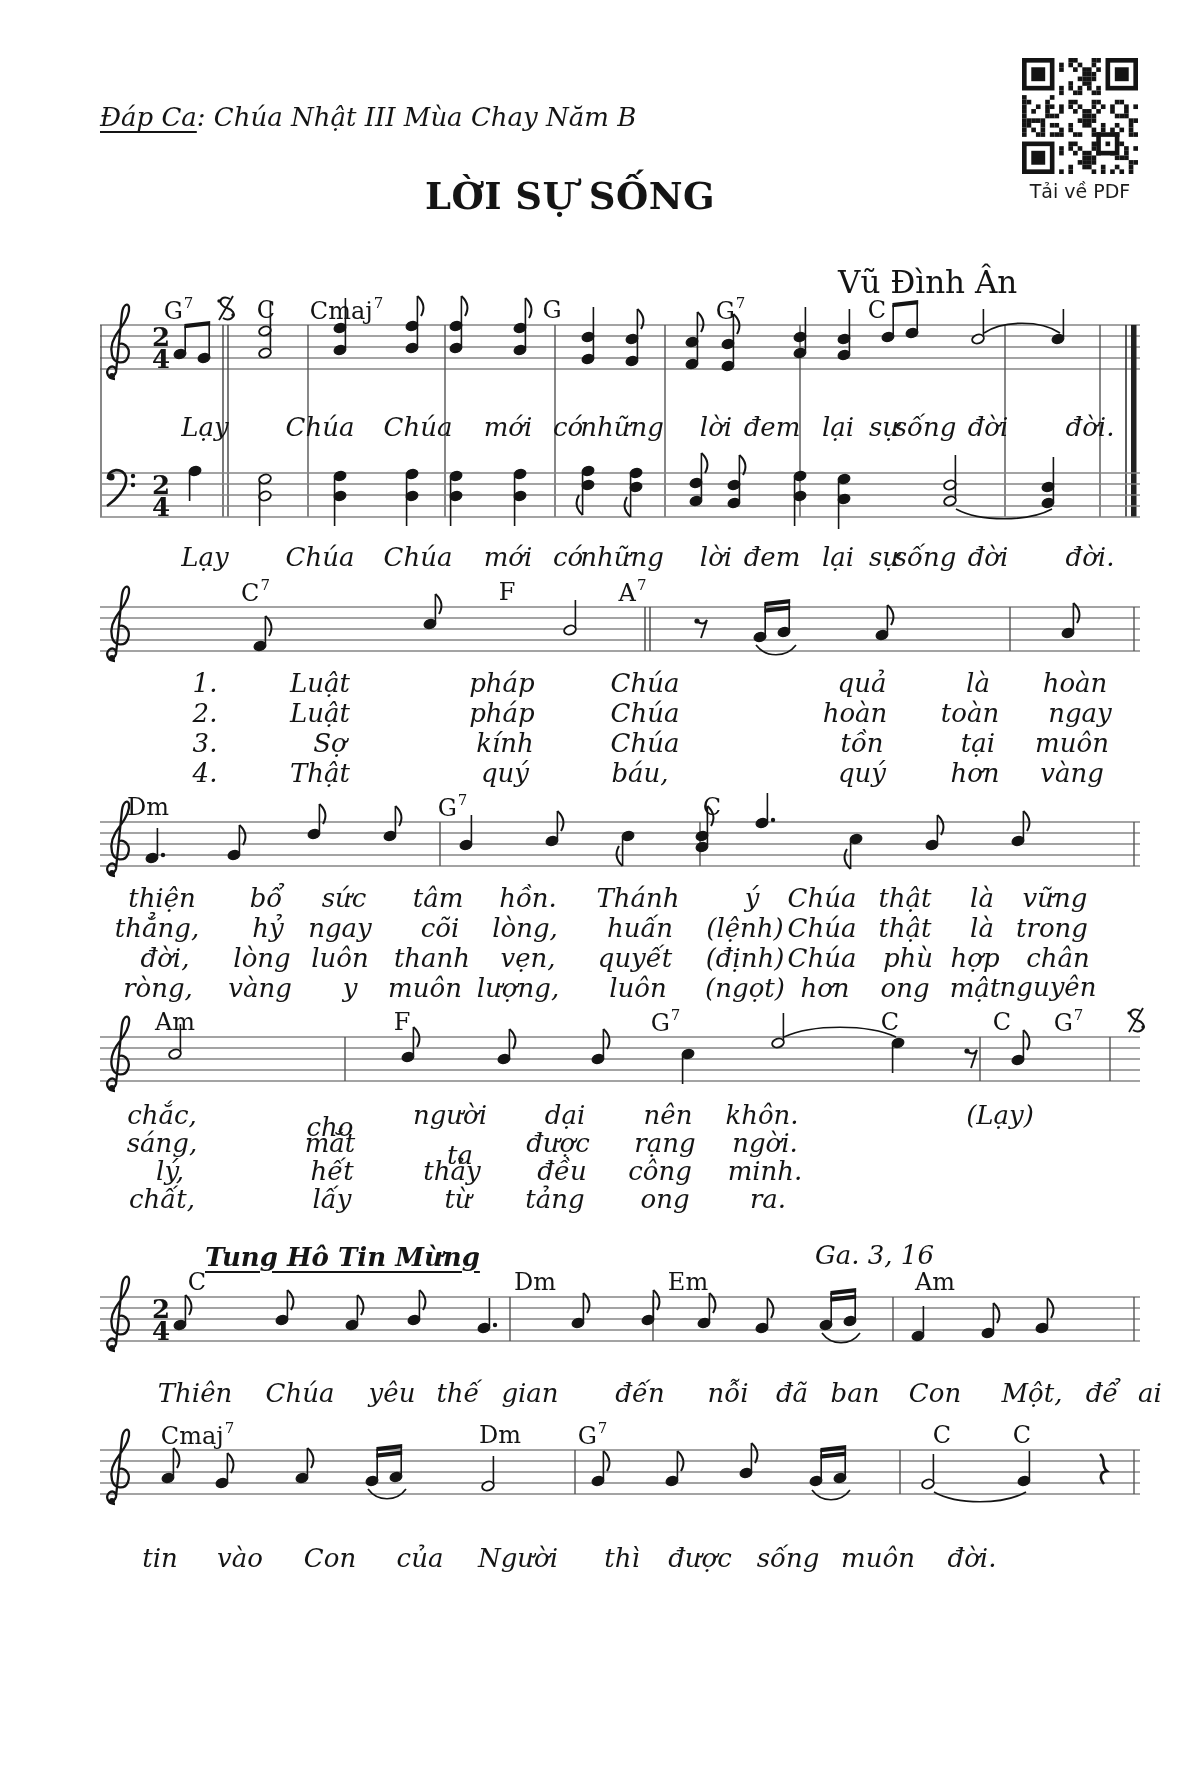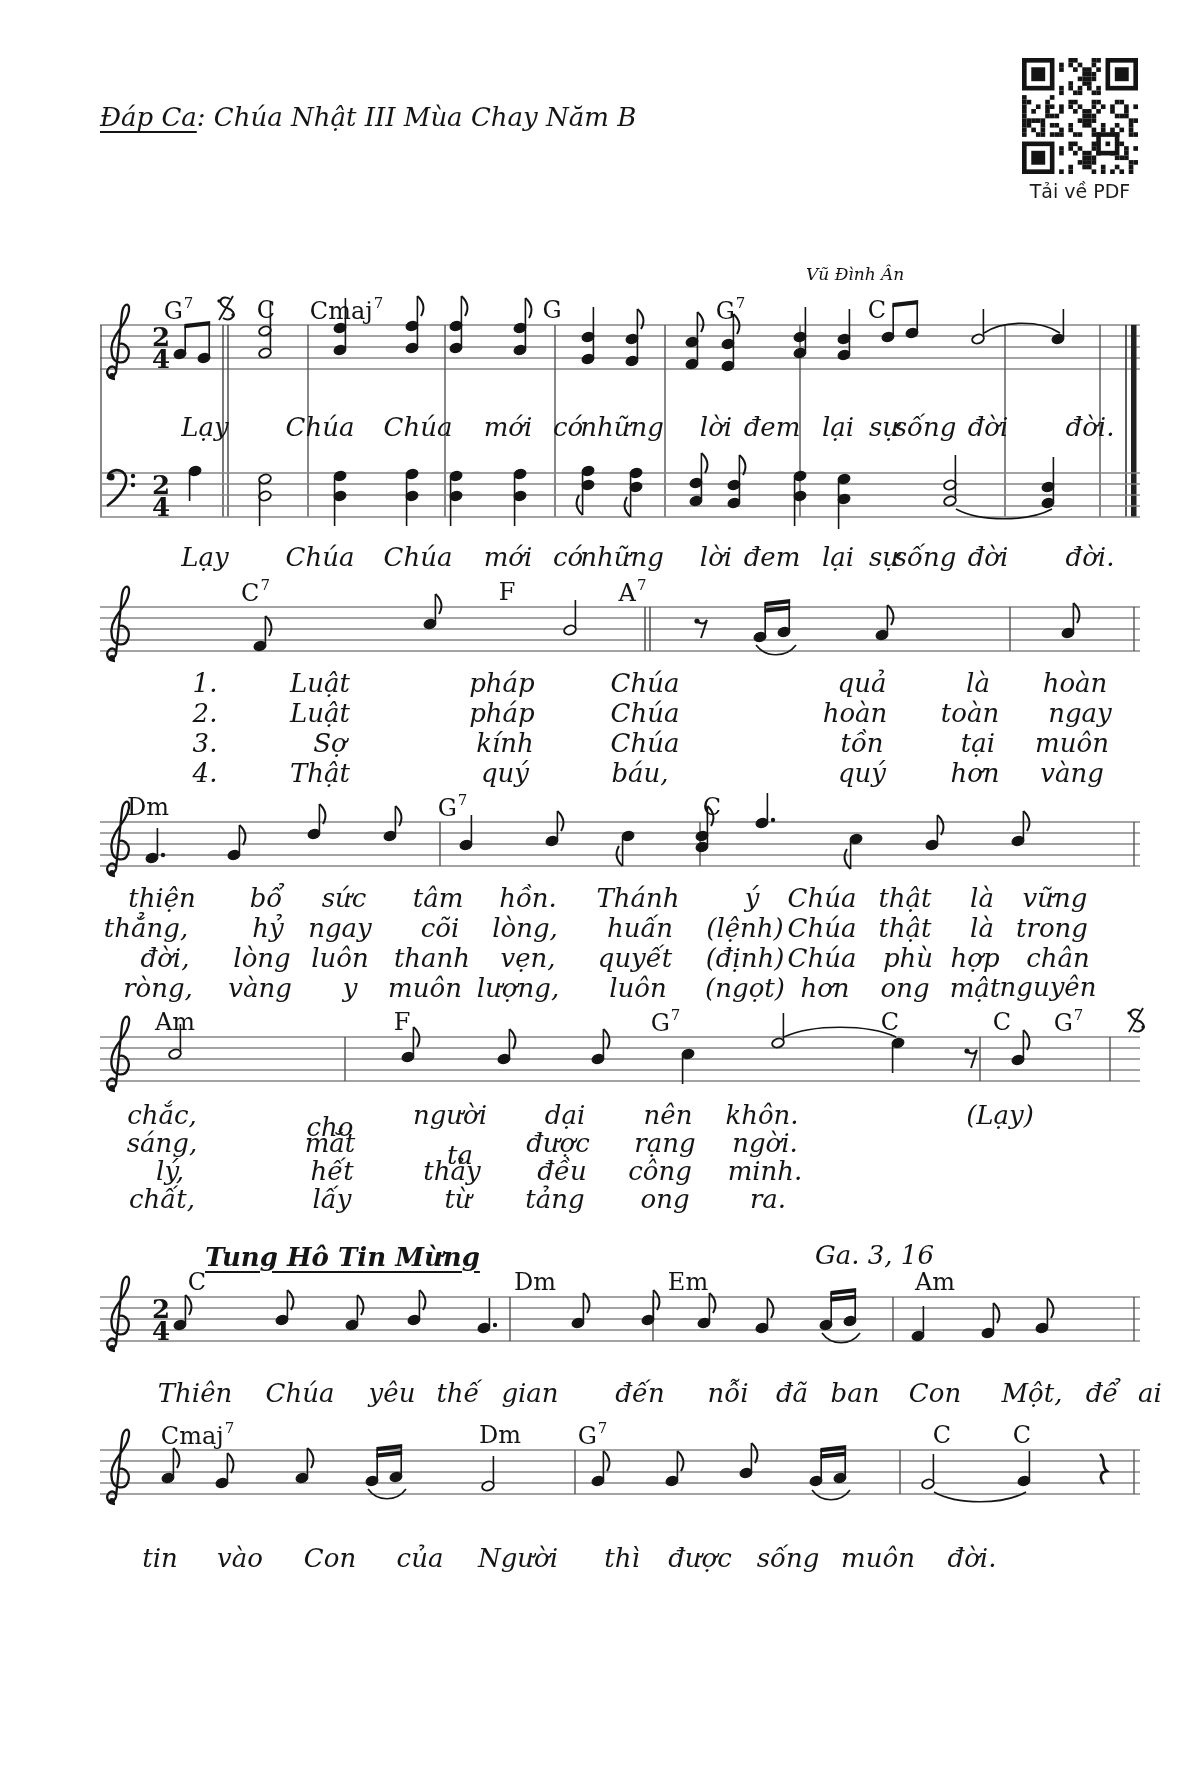--- a/index.html
+++ b/index.html
@@ -4,21 +4,21 @@
 <style>
   html,body{margin:0;padding:0;background:#e8e8e8;}
   .page{position:relative;width:1200px;height:1781px;background:#ffffff;margin:0 auto;
         font-family:"DejaVu Serif",serif;color:#141414;overflow:hidden;}
   .hdr{position:absolute;left:100px;top:102px;font-style:italic;font-size:26px;white-space:nowrap;}
   .hdr .u{text-decoration:underline;text-underline-offset:5px;}
   .title{position:absolute;left:0;top:174px;width:1140px;text-align:center;
          font-weight:bold;font-size:37px;letter-spacing:0.5px;}
   .subtitle{position:absolute;left:0;top:244px;width:1140px;text-align:center;
             font-style:italic;font-size:25px;}
-  .composer{position:absolute;left:806px;top:264px;font-style:italic;font-size:17px;white-space:nowrap;}
+  .composer{position:absolute;left:838px;top:264px;font-size:31px;white-space:nowrap;}
   .accl-head{position:absolute;left:205px;top:1242px;font-style:italic;font-weight:600;font-size:26px;
              text-decoration:underline;text-underline-offset:5px;white-space:nowrap;}
   .accl-ref{position:absolute;left:815px;top:1240px;font-style:italic;font-size:26px;white-space:nowrap;}
   .footer{position:absolute;left:20px;top:1730px;width:1160px;text-align:center;
           font-family:"DejaVu Sans",sans-serif;font-size:20px;color:#3a3a3a;white-space:nowrap;}
   .qr{position:absolute;left:1022px;top:58px;width:116px;height:116px;}
   .qr-cap{position:absolute;left:1014px;top:180px;width:132px;text-align:center;
           font-family:"DejaVu Sans",sans-serif;font-size:19px;color:#1c1c1c;}
   .chord{position:absolute;transform:translateX(-50%);font-size:24px;white-space:nowrap;
          font-family:"DejaVu Serif",serif;}
@@ -213,20 +213,21 @@
         <rect x="0" y="83.52" width="32.48" height="32.48" fill="#141414"></rect>
         <rect x="4.64" y="88.16" width="23.2" height="23.2" fill="#fff"></rect>
         <rect x="9.28" y="92.8" width="13.919999999999998" height="13.919999999999998" fill="#141414"></rect>
         <rect x="74.24" y="74.24" width="23.2" height="23.2" fill="#141414"></rect>
         <rect x="78.88" y="78.88" width="13.919999999999998" height="13.919999999999998" fill="#fff"></rect>
         <rect x="83.52" y="83.52" width="4.64" height="4.64" fill="#141414"></rect>
       </svg>
   </div>
   <div class="qr-cap">Tải về PDF</div>
 
+  <div class="title">LỜI SỰ SỐNG</div>
   <div class="composer">Vũ Đình Ân</div>
 
   <div class="accl-head">Tung Hô Tin Mừng</div>
   <div class="accl-ref">Ga. 3, 16</div>
 
   <div id="score">
       <svg width="1040" height="250" class="staff-svg" style="left: 100px; top: 295px;">
         <line x1="0" y1="30" x2="1040" y2="30" stroke="#858585" stroke-width="1.4"></line>
         <line x1="0" y1="41" x2="1040" y2="41" stroke="#858585" stroke-width="1.4"></line>
         <line x1="0" y1="52" x2="1040" y2="52" stroke="#858585" stroke-width="1.4"></line>
@@ -687,21 +688,21 @@
       <span class="lyr" style="left: 266px; top: 883px;">bổ</span>
       <span class="lyr" style="left: 344px; top: 883px;">sức</span>
       <span class="lyr" style="left: 438px; top: 883px;">tâm</span>
       <span class="lyr" style="left: 528px; top: 883px;">hồn.</span>
       <span class="lyr" style="left: 638px; top: 883px;">Thánh</span>
       <span class="lyr" style="left: 752px; top: 883px;">ý</span>
       <span class="lyr" style="left: 822px; top: 883px;">Chúa</span>
       <span class="lyr" style="left: 905px; top: 883px;">thật</span>
       <span class="lyr" style="left: 982px; top: 883px;">là</span>
       <span class="lyr" style="left: 1055px; top: 883px;">vững</span>
-      <span class="lyr" style="left: 146px; top: 913px;">thẳng,</span>
+      <span class="lyr" style="left: 157px; top: 913px;">thẳng,</span>
       <span class="lyr" style="left: 268px; top: 913px;">hỷ</span>
       <span class="lyr" style="left: 340px; top: 913px;">ngay</span>
       <span class="lyr" style="left: 440px; top: 913px;">cõi</span>
       <span class="lyr" style="left: 525px; top: 913px;">lòng,</span>
       <span class="lyr" style="left: 640px; top: 913px;">huấn</span>
       <span class="lyr" style="left: 745px; top: 913px;">(lệnh)</span>
       <span class="lyr" style="left: 822px; top: 913px;">Chúa</span>
       <span class="lyr" style="left: 905px; top: 913px;">thật</span>
       <span class="lyr" style="left: 982px; top: 913px;">là</span>
       <span class="lyr" style="left: 1052px; top: 913px;">trong</span>

